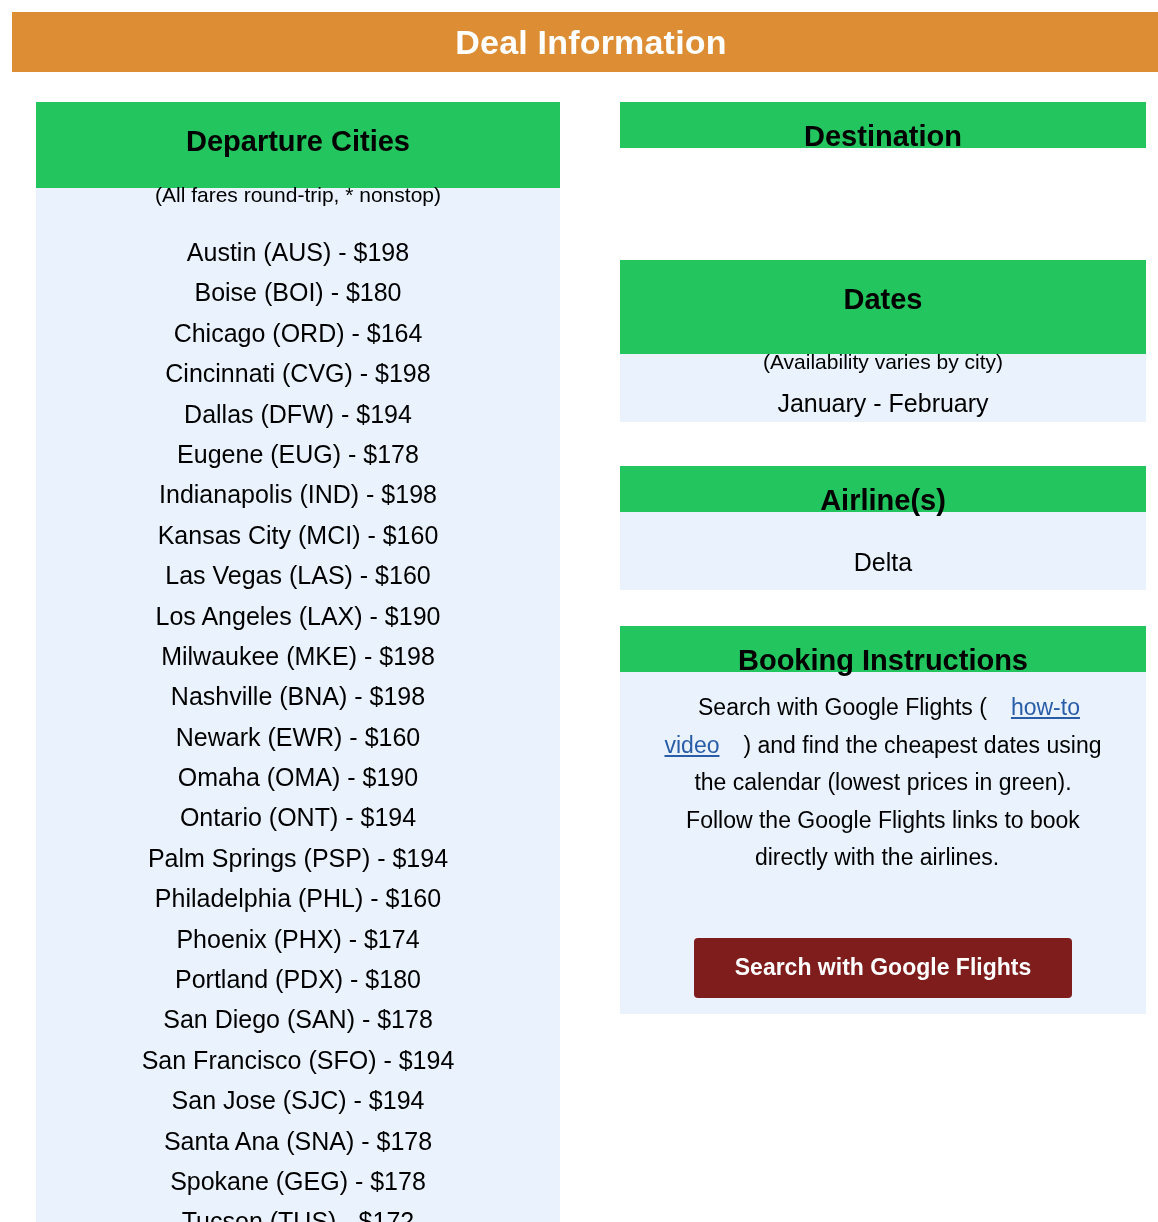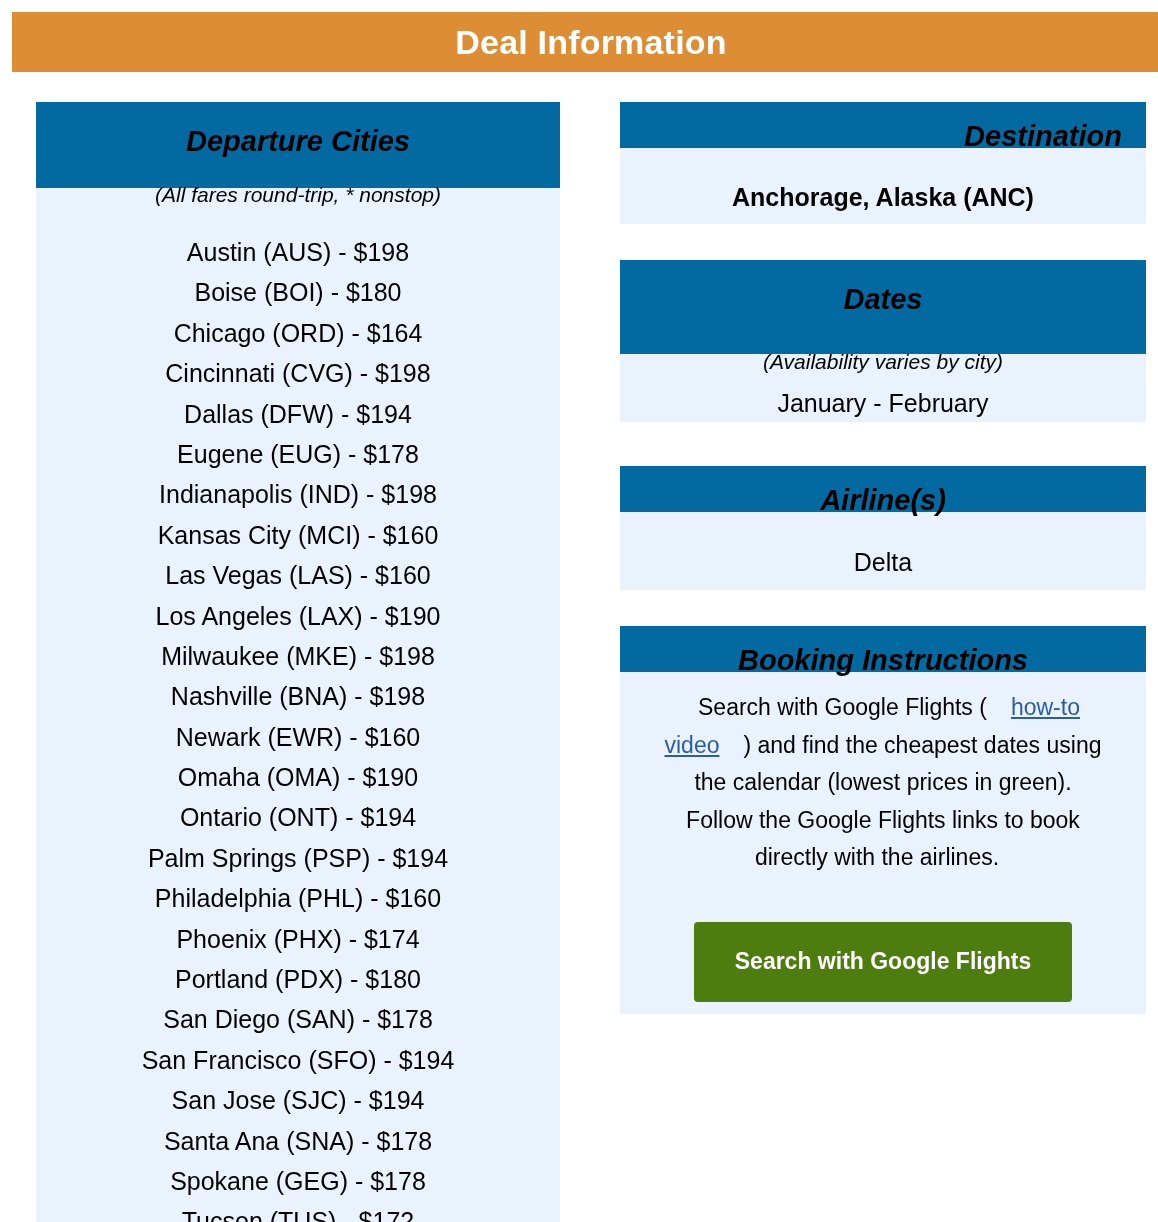--- a/index.html
+++ b/index.html
@@ -7,64 +7,64 @@
   body { font-family: "Liberation Sans", sans-serif; color: #000; position: relative; }
 
   .top-bar {
     position: absolute; left: 0; top: 0; width: 1158px; height: 60px;
     background: #DD8D33; color: #fff;
     display: flex; align-items: center; justify-content: center;
     font-weight: bold; font-size: 34px; letter-spacing: 0.2px;
   }
 
   .panel-head {
-    background: #0369a1; text-align: center; font-style: italic;
+    background: #22c55e; text-align: center;
   }
   .panel-body {
     background: #EAF3FD; text-align: center;
   }
 
   
   .left-panel { position: absolute; left: 12px; top: 78px; width: 548px; }
   .left-panel .panel-head { height: 86px; padding-top: 10px; }
   .left-panel .panel-title { font-size: 29px; font-weight: bold; line-height: 34px; }
   .left-panel .panel-sub { font-size: 21px; line-height: 26px; margin-top: 0px; }
   .left-panel .panel-body { height: 1183px; padding-top: 20px; }
   .city-list { list-style: none; }
   .city-item { font-size: 25px; line-height: 40.4px; height: 40.4px; }
 
   
   .right-card { position: absolute; left: 596px; width: 550px; }
   .card-title { font-size: 29px; font-weight: bold; }
   .card-sub { font-size: 21px; }
 
   .dest { top: 78px; }
-  .dest .panel-head { height: 46px; line-height: 44px; text-align: right; }
+  .dest .panel-head { height: 46px; line-height: 44px; }
   .dest .panel-body { height: 76px; line-height: 74px; font-size: 25px; font-weight: bold; }
 
   .dates { top: 236px; }
   .dates .panel-head { height: 94px; padding-top: 10px; }
   .dates .card-title { line-height: 34px; }
   .dates .card-sub { line-height: 28px; margin-top: 8px; }
   .dates .panel-body { height: 68px; line-height: 74px; font-size: 25px; }
 
   .airline { top: 442px; }
   .airline .panel-head { height: 46px; line-height: 44px; }
   .airline .panel-body { height: 78px; line-height: 76px; font-size: 25px; }
 
   .booking { top: 602px; }
   .booking .panel-head { height: 46px; line-height: 44px; text-align: center; }
   .booking .panel-body { height: 342px; padding-top: 17px; }
   .booking-text { font-size: 23px; line-height: 37.5px; padding: 0 30px; }
   .booking-text a { color: #2A5DA8; text-decoration: underline; }
 
   .cta-button {
-    display: block; margin: 45px auto 0 auto;
-    width: 378px; height: 80px; border-radius: 4px;
-    background: #4d7c0f; color: #fff; border: none;
+    display: block; margin: 61px auto 0 auto;
+    width: 378px; height: 60px; border-radius: 4px;
+    background: #7f1d1d; color: #fff; border: none;
     font-family: "Liberation Sans", sans-serif;
     font-size: 23px; font-weight: bold; cursor: pointer;
   }
 </style>
 </head>
 <body>
 
 <div class="top-bar">
   <span>Deal Information</span>
 </div>
@@ -102,23 +102,20 @@
         <li class="city-item">Spokane (GEG) - $178</li>
         <li class="city-item">Tucson (TUS) - $172</li>
       </ul>
   </div>
 </section>
 
 <section class="right-card dest">
   <div class="panel-head">
     <span class="card-title">Destination</span>
   </div>
-  <div class="panel-body">
-    <span>Anchorage, Alaska (ANC)</span>
-  </div>
 </section>
 
 <section class="right-card dates">
   <div class="panel-head">
     <div class="card-title">Dates</div>
     <div class="card-sub">(Availability varies by city)</div>
   </div>
   <div class="panel-body">
     <span>January - February</span>
   </div>

